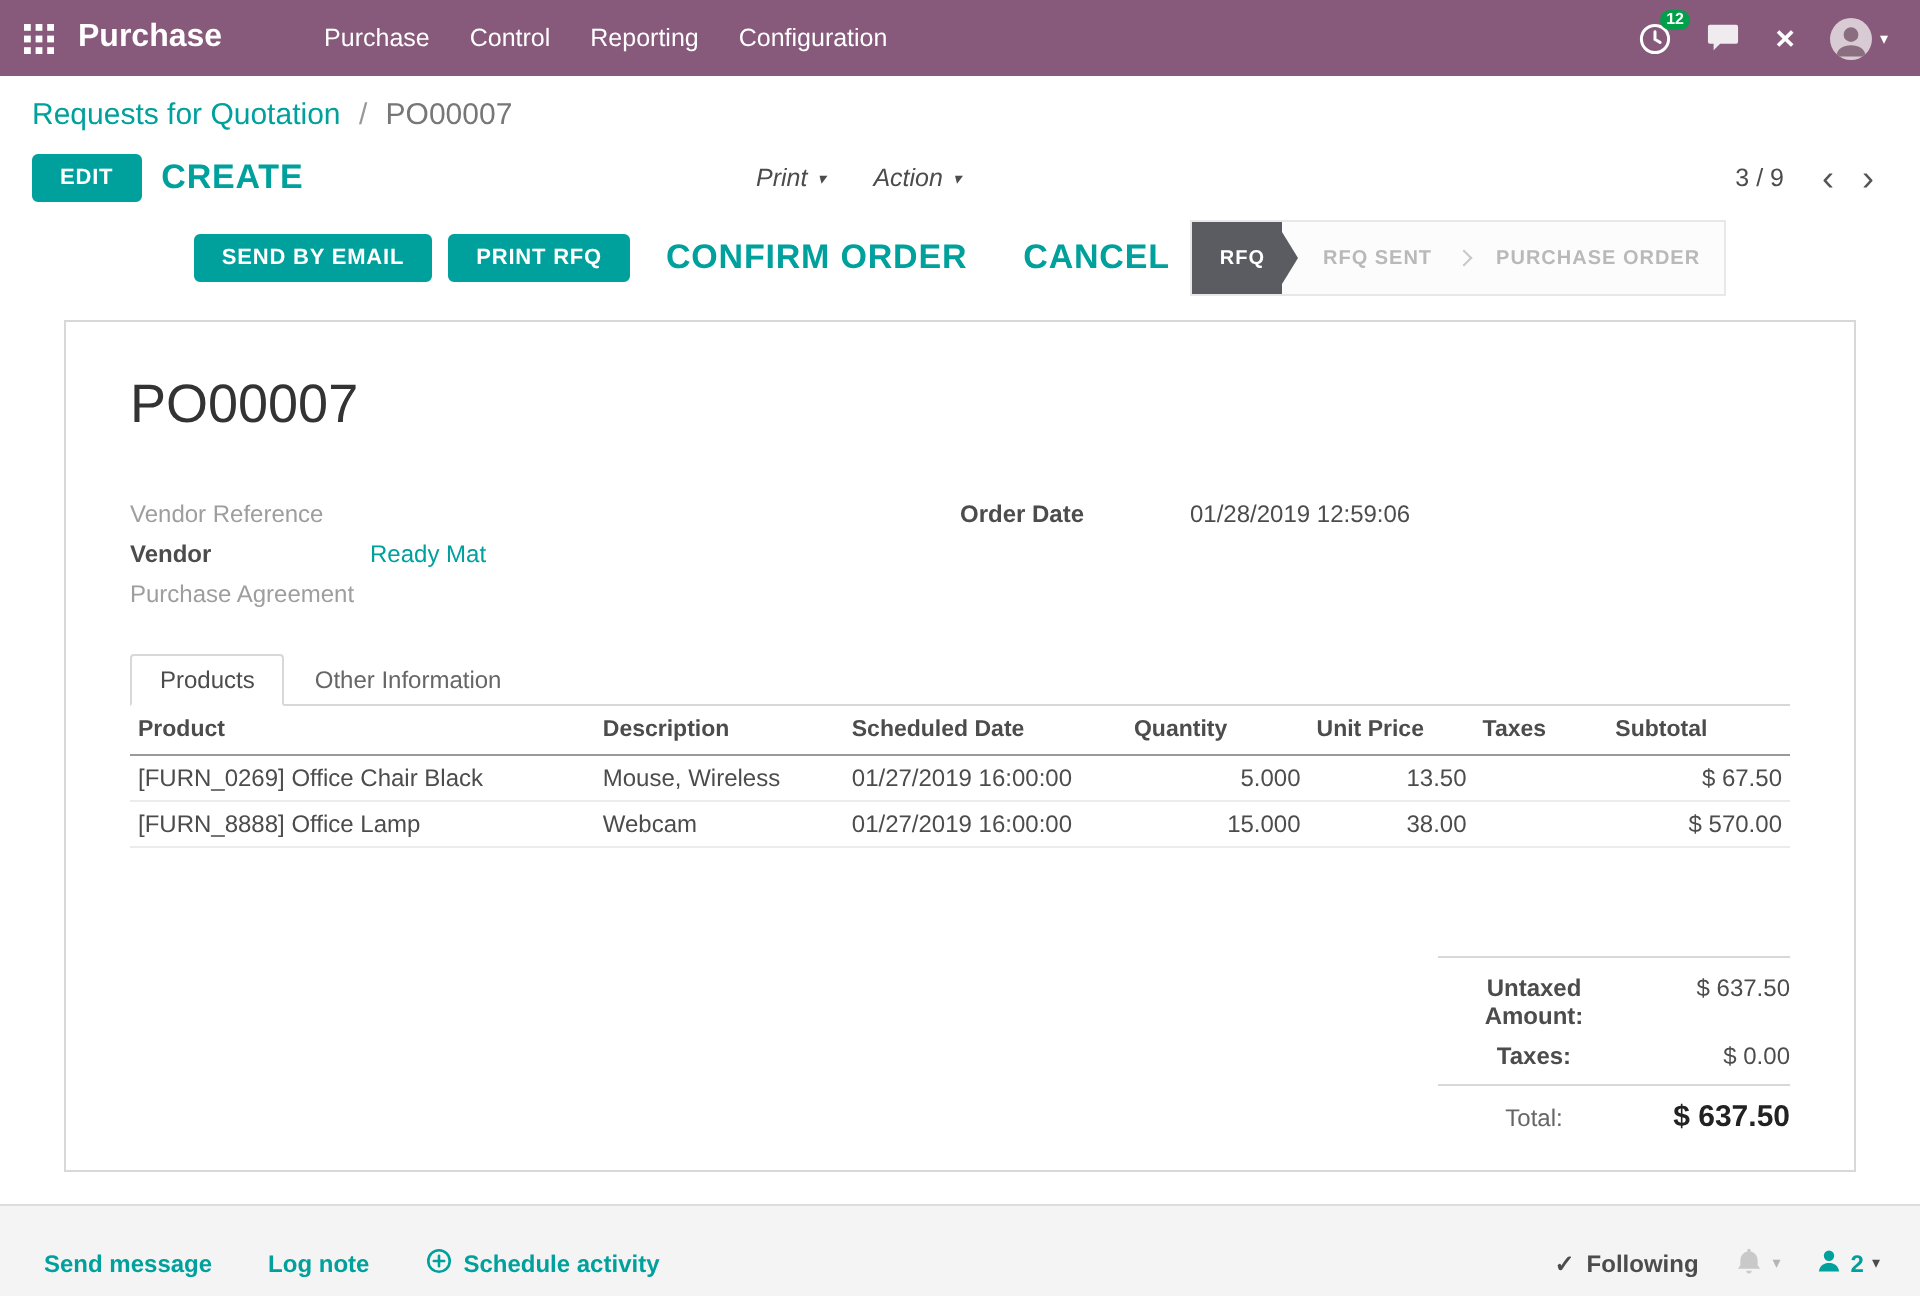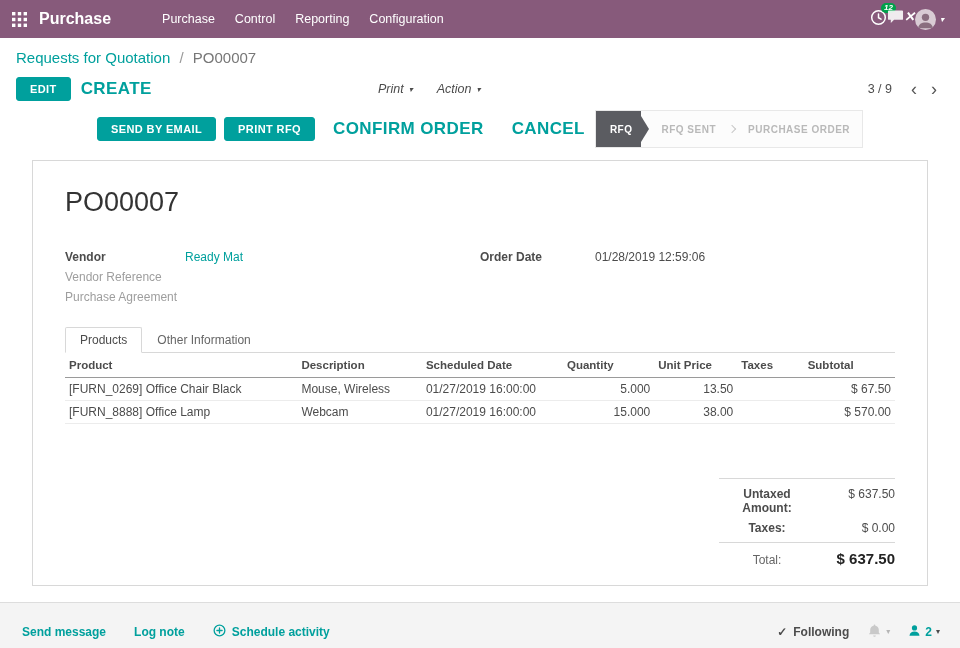--- a/index.html
+++ b/index.html
@@ -10,21 +10,21 @@
     font-size:12px; color:#4c4c4c; background:#fff;
   }
 
   
   .navbar { height:38px; background:#875A7B; display:flex; align-items:center; padding:0 12px; }
   .apps-icon { display:inline-flex; cursor:pointer; }
   .navbar-title { color:#fff; font-size:16px; font-weight:700; margin:0 42px 0 12px; cursor:pointer; }
   .navbar-menu { display:flex; gap:2px; }
   .navbar-menu-item { color:#fff; font-size:12.5px; padding:5px 9px; cursor:pointer; white-space:nowrap; }
   .navbar-spacer { flex:1; }
-  .systray { display:flex; align-items:flex-start; padding-right:4px;font-style:italic; }
+  .systray { display:flex; align-items:center; gap:17px; padding-right:4px; }
   .systray-item { position:relative; color:#fff; cursor:pointer; display:flex; align-items:center; }
   .badge { position:absolute; top:-6px; left:11px; background:#00a04a; color:#fff; font-size:8px;
            font-weight:700; border-radius:7px; padding:1px 3px; line-height:1.1; }
   .close-glyph { font-size:13px; font-weight:700; }
   .avatar { width:21px; height:21px; border-radius:50%; overflow:hidden; display:flex; }
   .caret { font-size:8px; margin-left:4px; color:#fff; }
 
   
   .breadcrumb-row { padding:10px 16px 2px; font-size:15px; line-height:20px; }
   .breadcrumb-link { color:#00A09D; cursor:pointer; }
@@ -198,26 +198,26 @@
     <span class="status-step">PURCHASE ORDER</span>
   </div>
 </div>
 
 <div class="sheet">
   <h1 class="sheet-title">PO00007</h1>
 
   <div class="fields">
     <div class="fields-col">
       <div class="field-row">
+        <span class="field-label muted">Vendor Reference</span>
+        <span class="field-value"></span>
+      </div>
+      <div class="field-row">
         <span class="field-label">Vendor</span>
         <span class="field-value field-value-link">Ready Mat</span>
-      </div>
-      <div class="field-row">
-        <span class="field-label muted">Vendor Reference</span>
-        <span class="field-value"></span>
       </div>
       <div class="field-row">
         <span class="field-label muted">Purchase Agreement</span>
         <span class="field-value"></span>
       </div>
     </div>
     <div class="fields-col">
       <div class="field-row">
         <span class="field-label wide">Order Date</span>
         <span class="field-value">01/28/2019 12:59:06</span>

